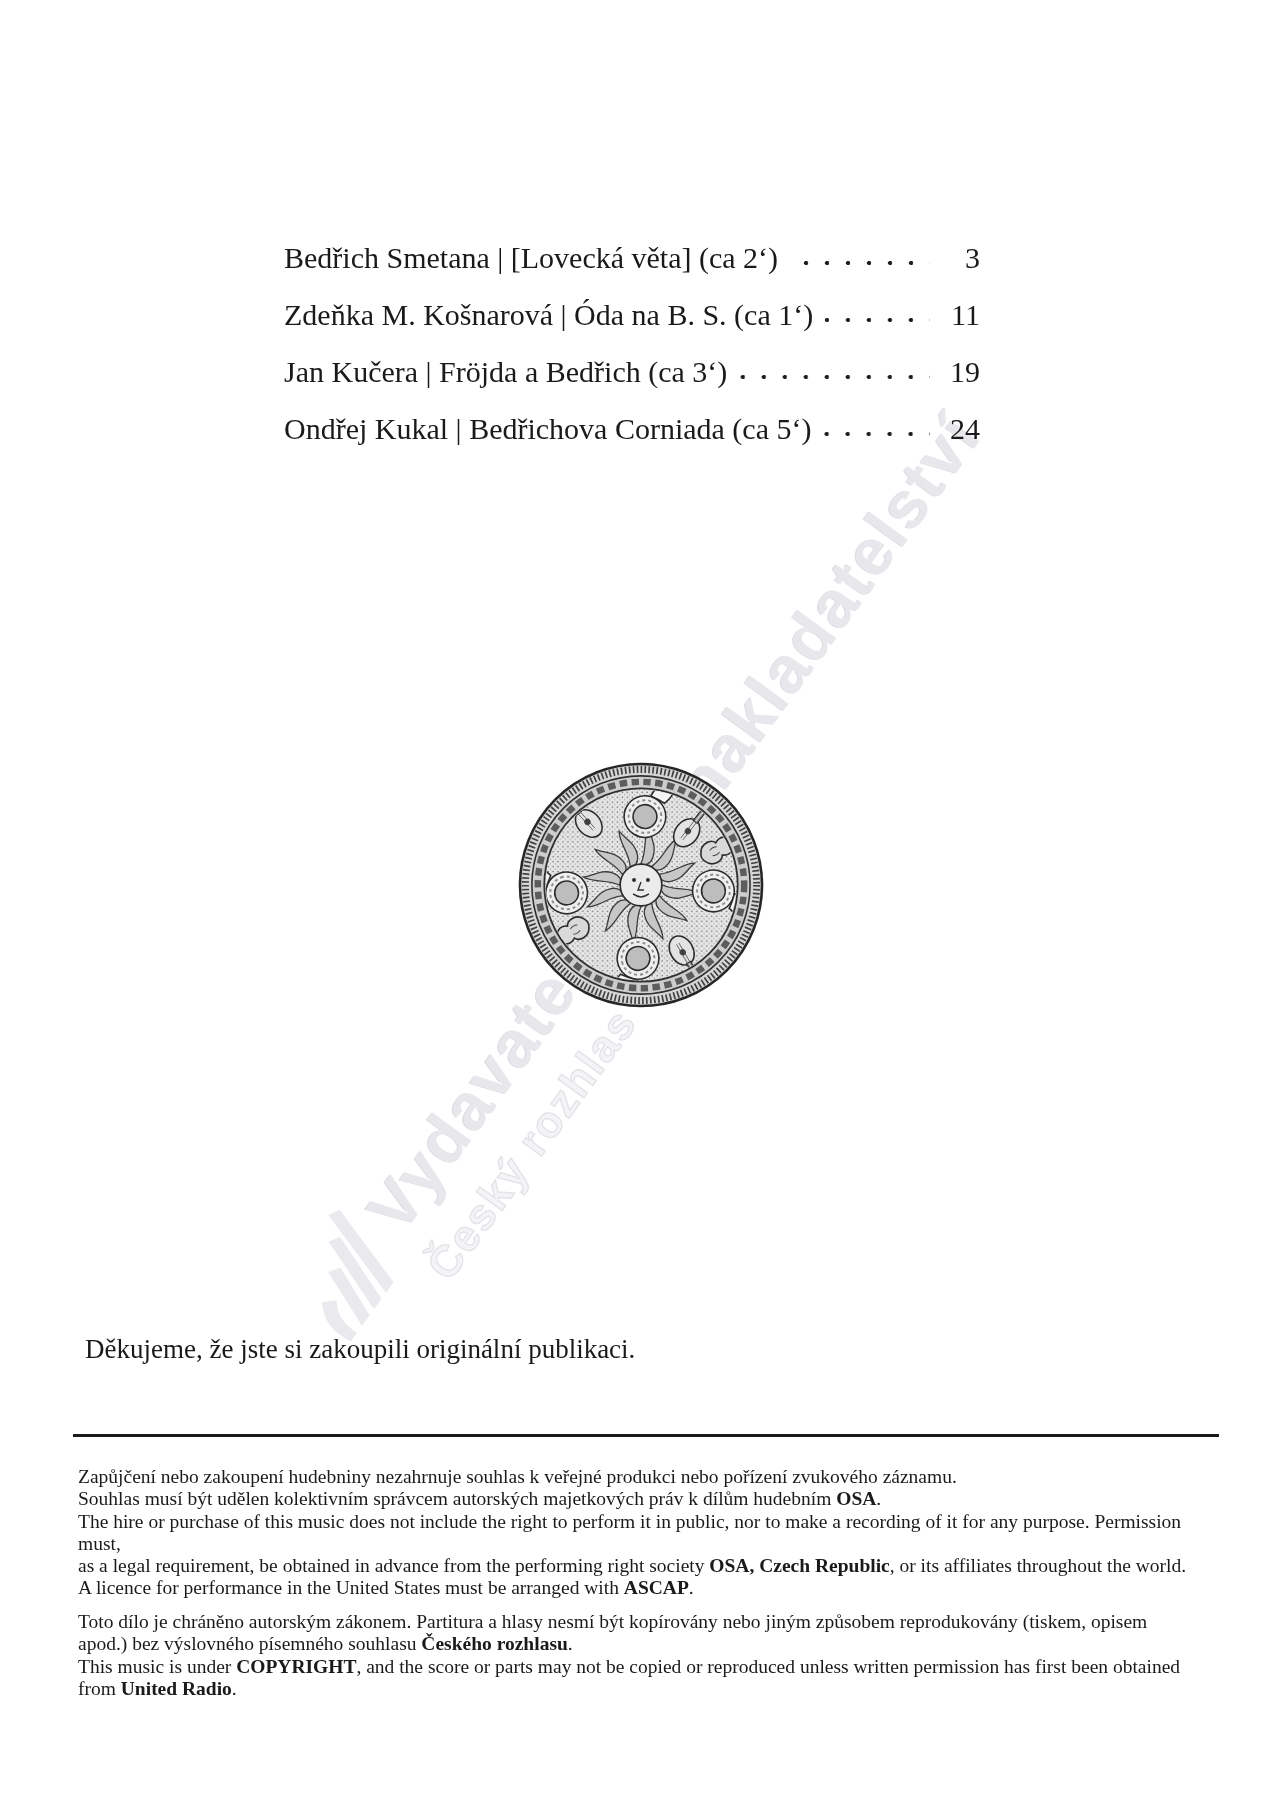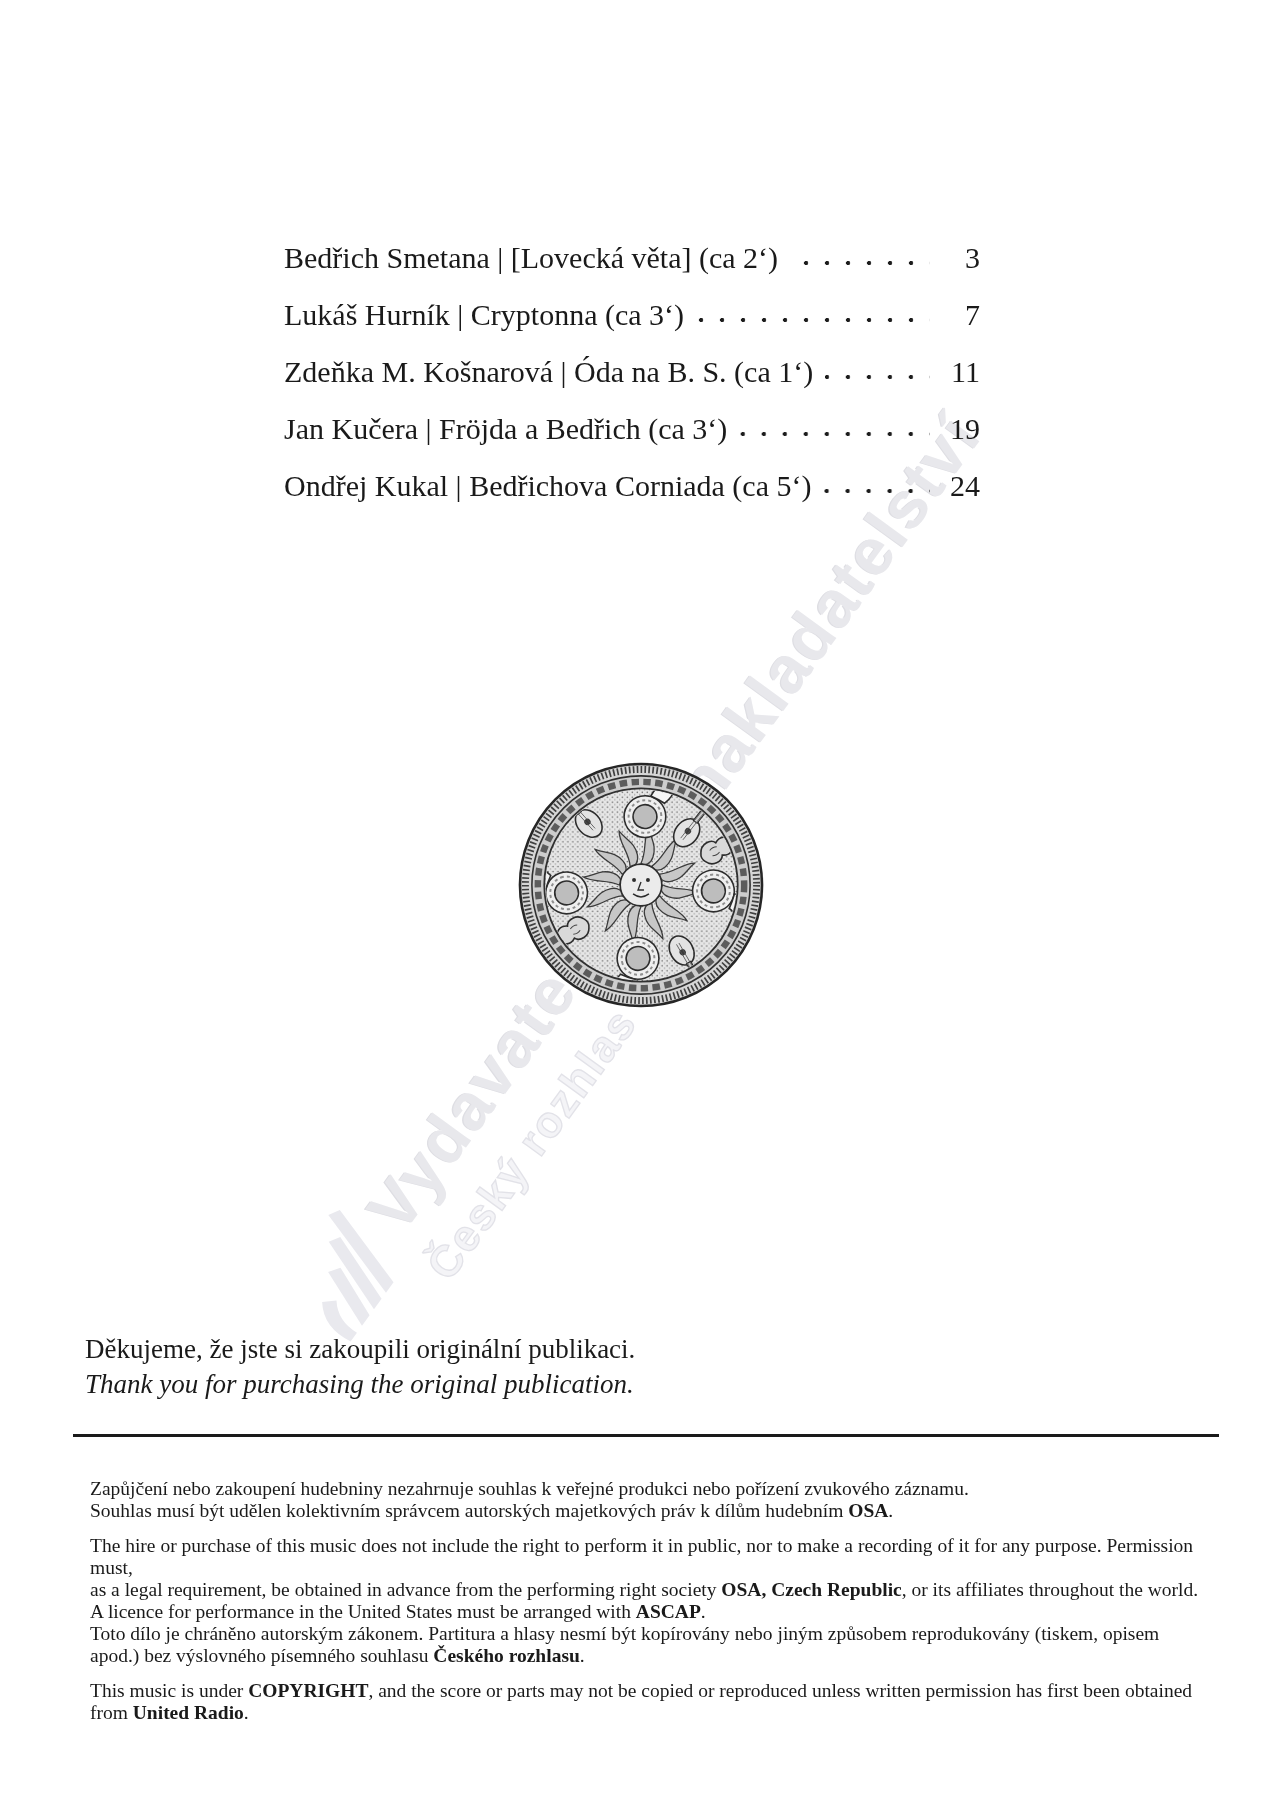--- a/index.html
+++ b/index.html
@@ -37,21 +37,21 @@
 
   
   .thanks{position:absolute;left:85px;top:1332px;font-size:27px;line-height:35px;z-index:3;}
   .thanks-en{font-style:italic;}
 
   
   .rule{position:absolute;left:73px;top:1434px;width:1146px;height:2.5px;background:#1a1a1a;z-index:3;}
 
   
   .legal{position:absolute;left:78px;width:1142px;font-size:19.5px;line-height:22.3px;z-index:3;}
-  .legal p{margin:12px;white-space:pre-line;}
+  .legal p{margin:0;white-space:pre-line;}
   .legal-en{}
   #legal1{top:1466px;}
   #legal2{top:1611px;}
   .seg-b{font-weight:bold;}
 </style>
 </head>
 <body>
 
 <div class="watermark">
   <div class="wm-line1">
@@ -142,44 +142,38 @@
   </g>
 </svg>
 
 <div class="toc">
   <div class="toc-row">
     <span class="toc-label">Bedřich Smetana | [Lovecká věta] (ca 2‘)</span>
     <span class="toc-dots"></span>
     <span class="toc-page">3</span>
   </div>
   <div class="toc-row">
-    <span class="toc-label">Lukáš Hurník | Cryptonna (ca 3‘)</span>
-    <span class="toc-dots"></span>
-    <span class="toc-page">7</span>
-  </div>
-  <div class="toc-row">
     <span class="toc-label">Zdeňka M. Košnarová | Óda na B. S. (ca 1‘)</span>
     <span class="toc-dots"></span>
     <span class="toc-page">11</span>
   </div>
   <div class="toc-row">
     <span class="toc-label">Jan Kučera | Fröjda a Bedřich (ca 3‘)</span>
     <span class="toc-dots"></span>
     <span class="toc-page">19</span>
   </div>
   <div class="toc-row">
     <span class="toc-label">Ondřej Kukal | Bedřichova Corniada (ca 5‘)</span>
     <span class="toc-dots"></span>
     <span class="toc-page">24</span>
   </div>
 </div>
 
 <div class="thanks">
   <div class="thanks-cs">Děkujeme, že jste si zakoupili originální publikaci.</div>
-  <div class="thanks-en">Thank you for purchasing the original publication.</div>
 </div>
 
 <div class="rule"></div>
 
 <div class="legal" id="legal1">
   <p class="legal-cs"><span>Zapůjčení nebo zakoupení hudebniny nezahrnuje souhlas k veřejné produkci nebo pořízení zvukového záznamu.
 Souhlas musí být udělen kolektivním správcem autorských majetkových práv k dílům hudebním </span><span class="seg-b">OSA</span><span>.</span></p>
   <p class="legal-en"><span>The hire or purchase of this music does not include the right to perform it in public, nor to make a recording of it for any purpose. Permission must,
 as a legal requirement, be obtained in advance from the performing right society </span><span class="seg-b">OSA, Czech Republic</span><span>, or its affiliates throughout the world.
 A licence for performance in the United States must be arranged with </span><span class="seg-b">ASCAP</span><span>.</span></p>

